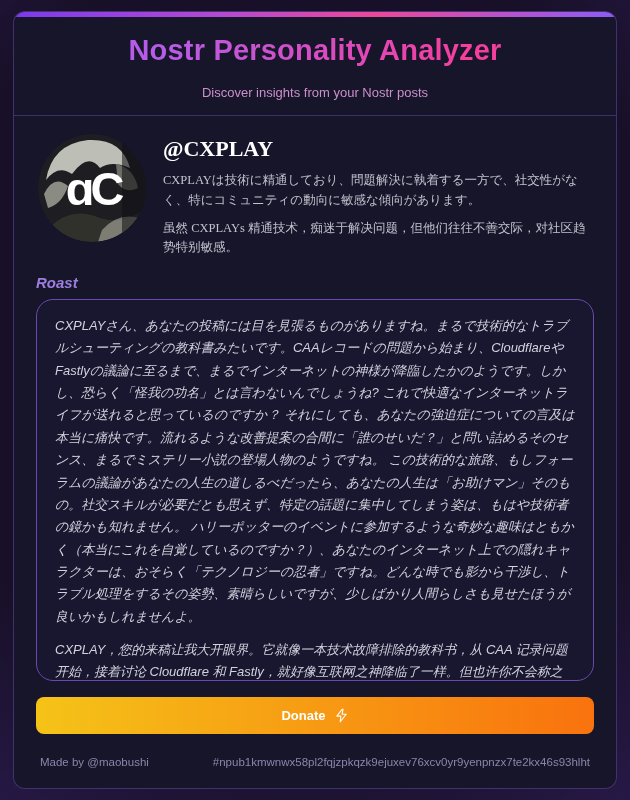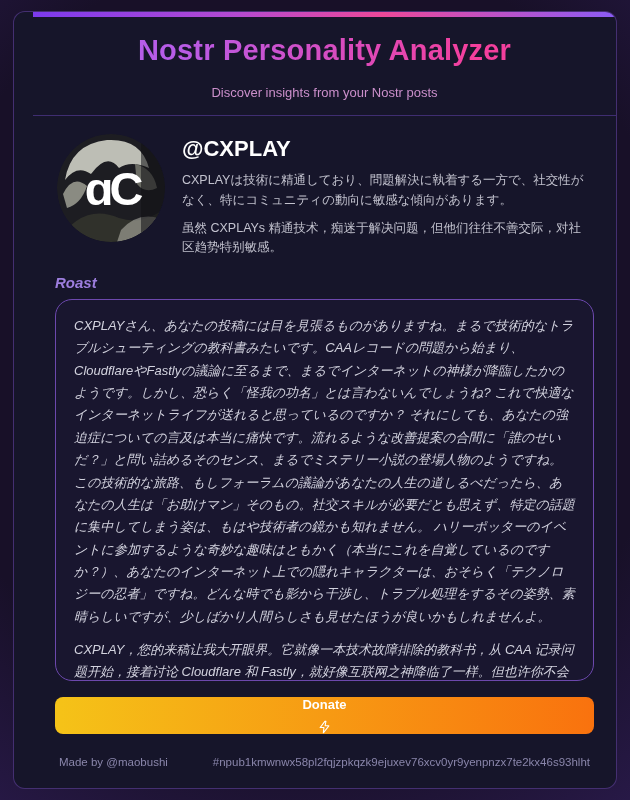--- a/index.html
+++ b/index.html
@@ -9,39 +9,39 @@
     background: radial-gradient(ellipse 115% 95% at 48% 42%, #181028 52%, #2b1b4e 82%, #5a3b96 100%);
     color: #c9c9d6;
   }
   .card {
     width: 604px; height: 778px;
     margin: 11px auto 0 auto;
     background: #16152a;
     border: 1px solid rgba(124, 80, 200, 0.45);
     border-radius: 12px;
     overflow: hidden;
-    display: flex; flex-direction: column; padding-left: 19px;
+    display: flex; flex-direction: column;
   }
   .top-bar {
     height: 5px; flex: none;
     background: linear-gradient(90deg, #7c3aed 0%, #b44ad1 35%, #ec4899 60%, #8b5cf6 100%);
   }
   .header { text-align: center; padding: 17px 20px 15px 20px; flex: none; }
   .title {
     font-size: 29px; font-weight: bold; letter-spacing: 0.2px;
     background: linear-gradient(90deg, #b75ce8 10%, #f43f9d 90%);
     -webkit-background-clip: text; background-clip: text;
     -webkit-text-fill-color: transparent; color: #d457c0;
     display: inline-block;
   }
   .subtitle { margin-top: 18px; font-size: 13px; color: #cb8fcb; }
   .divider { height: 1px; background: rgba(139, 92, 246, 0.35); flex: none; }
   .profile { display: flex; gap: 17px; padding: 18px 24px 12px 24px; flex: none; }
   .avatar { width: 108px; height: 108px; flex: none; border-radius: 50%; overflow: hidden; }
-  .profile-info { flex: 1; min-width: 0; }
+  .profile-info { flex: 1; min-width: 0; font-family: Liberation Serif, serif; }
   .username { font-size: 22px; font-weight: bold; color: #ffffff; padding-top: 2px; }
   .npub { margin-top: 10px; font-size: 12px; font-weight: bold; color: #c5c5dc; word-break: break-all; }
   .desc { margin-top: 9px; font-size: 12.5px; line-height: 1.58; color: #c2c2ce; }
   .desc + .desc { margin-top: 8px; }
   .roast-section { padding: 4px 22px 0 22px; flex: 1; min-height: 0; display: flex; flex-direction: column; font-style: italic; }
   .roast-label { font-size: 15px; font-weight: bold; color: #9d7ede; flex: none; }
   .roast-box {
     margin-top: 8px; flex: 1; min-height: 0; overflow: hidden;
     border: 1px solid #6c48ad; border-radius: 17px;
     background: rgba(90, 62, 160, 0.05);
@@ -49,21 +49,21 @@
   }
   .roast-text { font-size: 13px; line-height: 1.72; color: #d2d2de; }
   .roast-text + .roast-text { margin-top: 11px; }
   .actions { display: flex; gap: 18px; padding: 16px 22px 0 22px; flex: none; }
   .btn {
     flex: 1; height: 37px; border: none; border-radius: 8px;
     display: flex; align-items: center; justify-content: center; gap: 8px;
     font-family: "Liberation Sans", "DejaVu Sans", sans-serif;
     font-size: 13px; font-weight: bold; color: #ffffff; cursor: pointer;
   }
-  .btn-donate { background: linear-gradient(90deg, #f5c318 0%, #f9720e 100%); flex-direction: column; }
+  .btn-donate { background: linear-gradient(90deg, #f5c318 0%, #f9720e 100%); }
   .btn-share { background: linear-gradient(90deg, #3b7df0 0%, #16bcd6 100%); }
   .footer {
     display: flex; justify-content: space-between; align-items: center;
     padding: 22px 26px 20px 26px; flex: none;
     font-size: 11.5px; color: #8a86ab;
   }
   .footer-npub { word-break: break-all; text-align: right; max-width: 420px; margin-left: 24px; }
   .icon-svg { display: block; }
 </style>
 </head>

